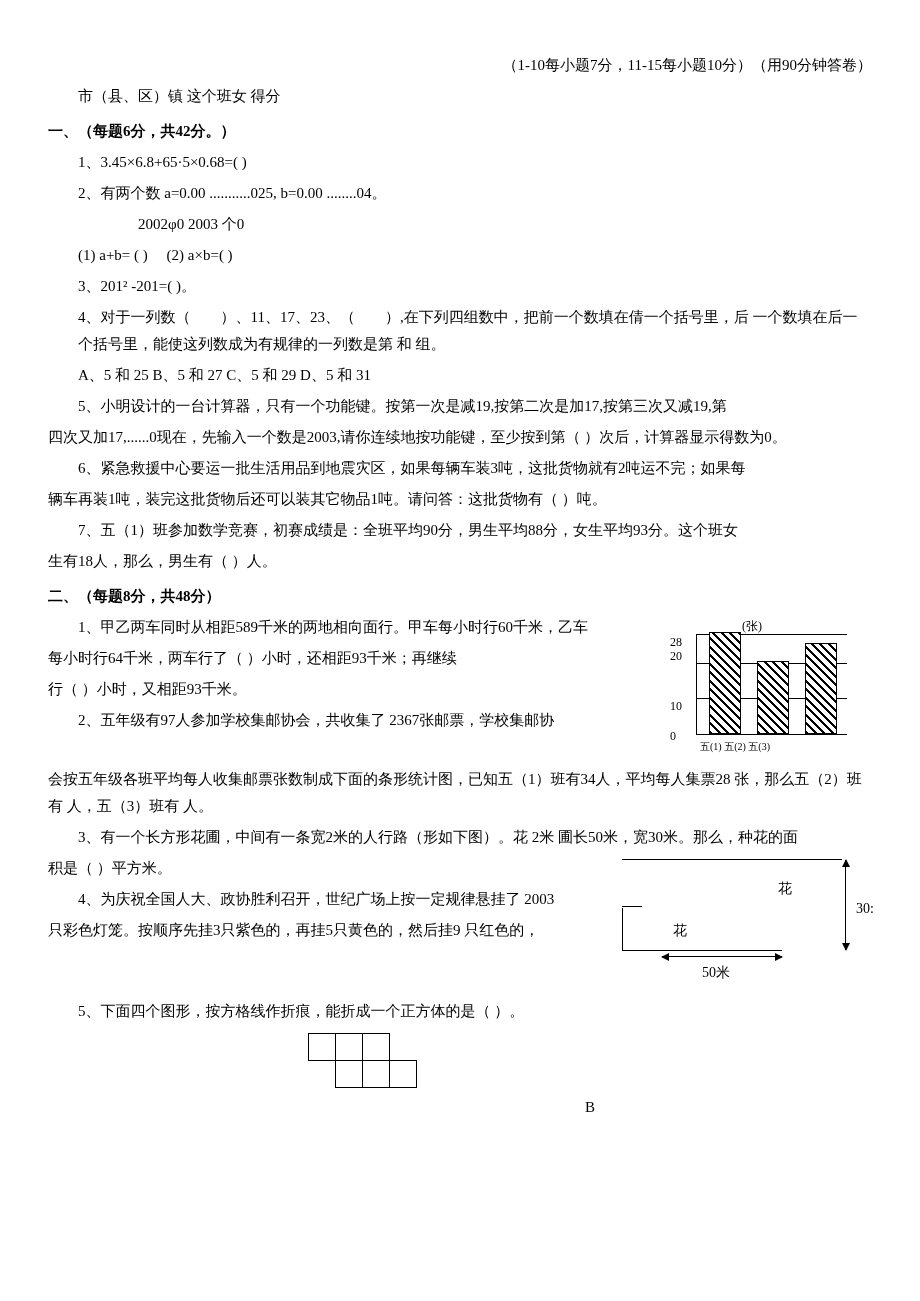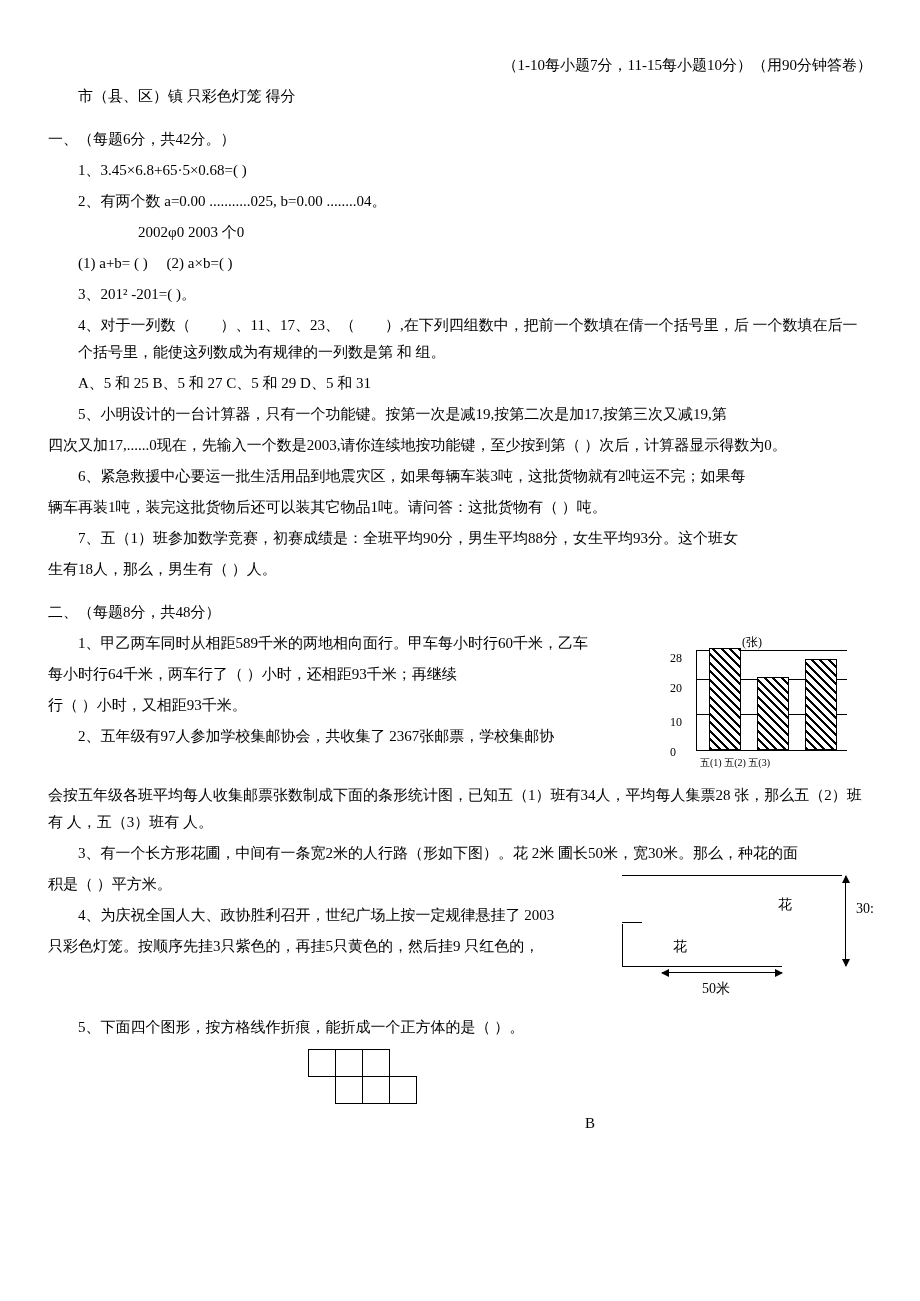--- a/index.html
+++ b/index.html
@@ -9,21 +9,21 @@
       color: #000;
       background: #fff;
       margin: 0;
       padding: 48px 48px 40px 48px;
       width: 824px;
     }
     .center { text-align: right; }
     .indent1 { padding-left: 2em; }
     .indent2 { padding-left: 6em; }
     .line { margin: 4px 0; }
-    .section { margin-top: 16px; }
+    .section { margin-top: 8px; font-weight: bold; }
     .float-right-fig {
       float: right;
       margin: 4px 0 4px 12px;
     }
     .bar-chart {
       width: 180px; height: 140px;
       position: relative;
       font-size: 12px;
     }
     .bar-chart .ylabel { position: absolute; left: -22px; }
@@ -56,21 +56,21 @@
     }
     .flower-fig .rarrow {
       position: absolute; right: -4px; top: 0; height: 90px; border-left: 1.5px solid #000;
     }
     .flower-fig .rarrow::before, .flower-fig .rarrow::after {
       content: ""; position: absolute; left: -4px; width: 0; height: 0;
       border-left: 4px solid transparent; border-right: 4px solid transparent;
     }
     .flower-fig .rarrow::before { top: -1px; border-bottom: 8px solid #000; }
     .flower-fig .rarrow::after { bottom: -1px; border-top: 8px solid #000; }
-    .flower-fig .rlabel { position: absolute; right: -32px; top: 20px; }
+    .flower-fig .rlabel { position: absolute; right: -32px; top: 36px; }
     .flower-fig .bdim {
       position: absolute; left: 40px; top: 96px; width: 120px; border-top: 1.5px solid #000;
     }
     .flower-fig .bdim::before, .flower-fig .bdim::after {
       content: ""; position: absolute; top: -4px; width: 0; height: 0;
       border-top: 4px solid transparent; border-bottom: 4px solid transparent;
     }
     .flower-fig .bdim::before { left: -1px; border-right: 8px solid #000; }
     .flower-fig .bdim::after { right: -1px; border-left: 8px solid #000; }
     .flower-fig .blabel { position: absolute; left: 80px; top: 100px; }
@@ -78,21 +78,21 @@
     table.net { border-collapse: collapse; }
     table.net td { border: 1.5px solid #000; width: 26px; height: 26px; padding:0; }
     table.net td.empty { border: none; }
     .clearfix::after { content: ""; display: block; clear: both; }
   </style>
 </head>
 <body>
 
 <div class="center line">（1-10每小题7分，11-15每小题10分）（用90分钟答卷）</div>
 
-<div class="line indent1">市（县、区）镇 只彩色灯笼 得分</div>
+<div class="line indent1">市（县、区）镇 这个班女 得分</div>
 
 <div class="section line">一、（每题6分，共42分。）</div>
 
 <div class="line indent1">1、3.45×6.8+65·5×0.68=(                        )</div>
 <div class="line indent1">2、有两个数 a=0.00 ...........025,    b=0.00 ........04。</div>
 <div class="line indent2">2002φ0               2003 个0</div>
 <div class="line indent1">
   <span>(1) a+b= (                                                )</span>
   &nbsp;&nbsp;&nbsp;
   <span>(2) a×b=(                                                    )</span>
@@ -107,21 +107,21 @@
 <div class="line indent1">7、五（1）班参加数学竞赛，初赛成绩是：全班平均90分，男生平均88分，女生平均93分。这个班女</div>
 <div class="line">生有18人，那么，男生有（              ）人。</div>
 
 <div class="section line">二、（每题8分，共48分）</div>
 
 <div class="clearfix">
   <div class="float-right-fig">
     <div class="bar-chart">
       <div style="position:absolute; left:50px; top:-2px;">(张)</div>
       <div class="ylabel" style="top:14px;">28</div>
-      <div class="ylabel" style="top:44px;">20</div>
+      <div class="ylabel" style="top:28px;">20</div>
       <div class="ylabel" style="top:78px;">10</div>
       <div class="ylabel" style="top:108px;">0</div>
       <div class="plot">
         <div class="gridline" style="top:0;"></div>
         <div class="gridline" style="top:29px;"></div>
         <div class="gridline" style="top:64px;"></div>
         <div class="bar" style="left:12px; height:100px;"></div>
         <div class="bar" style="left:60px; height:71px;"></div>
         <div class="bar" style="left:108px; height:89px;"></div>
       </div>

